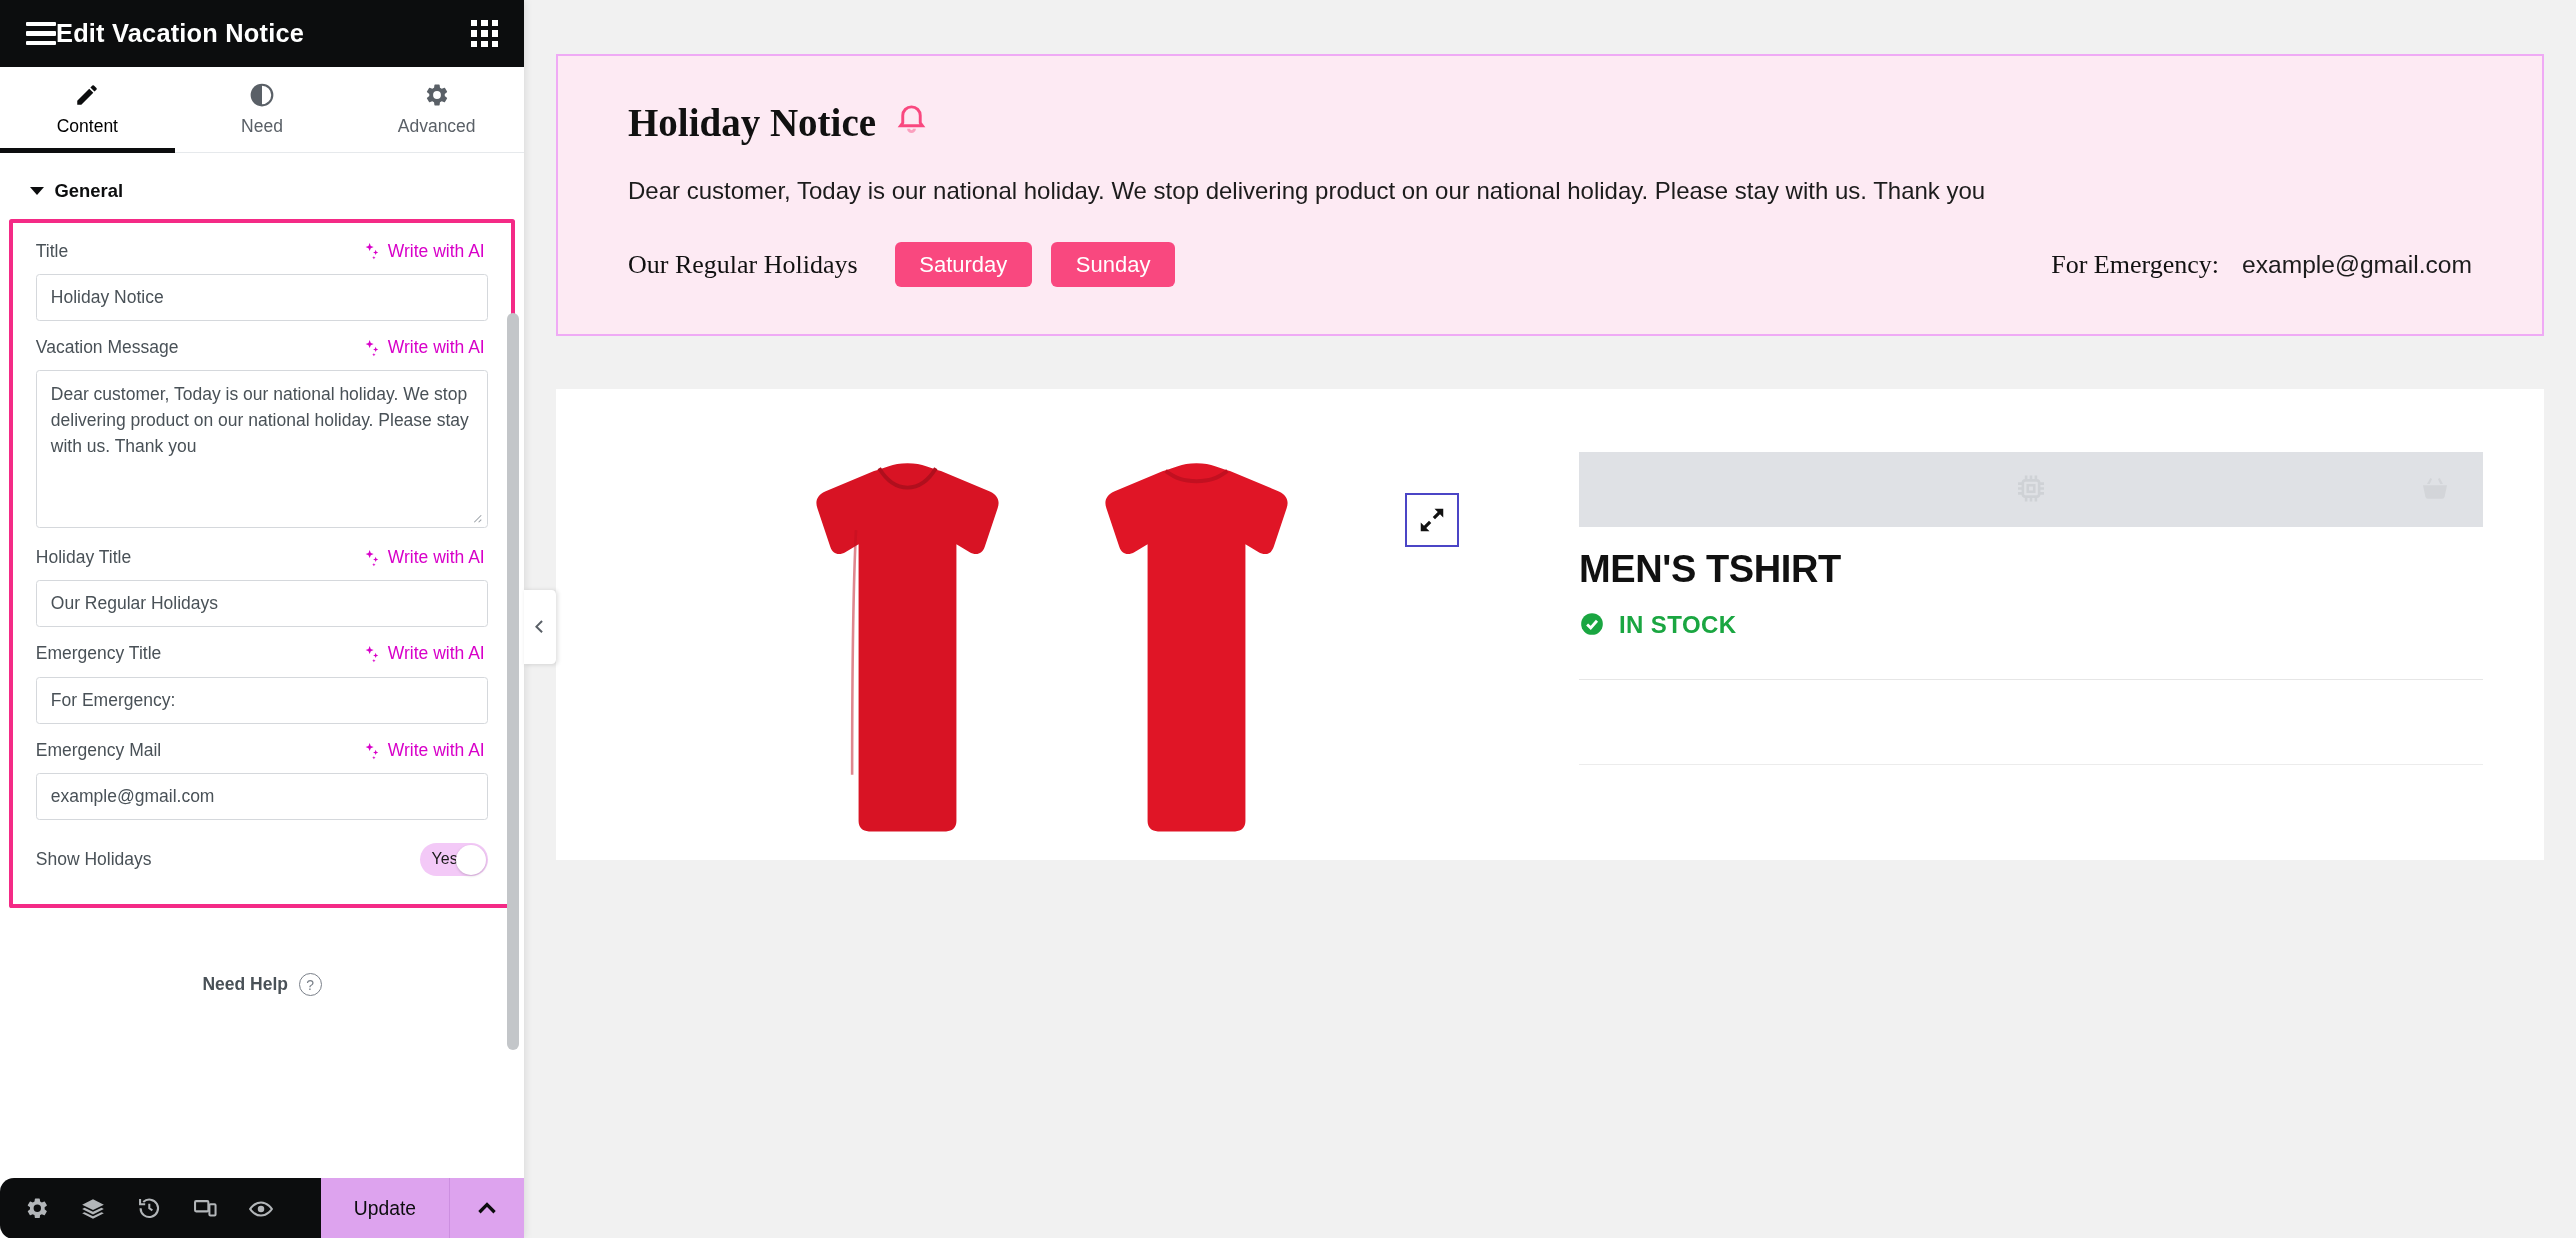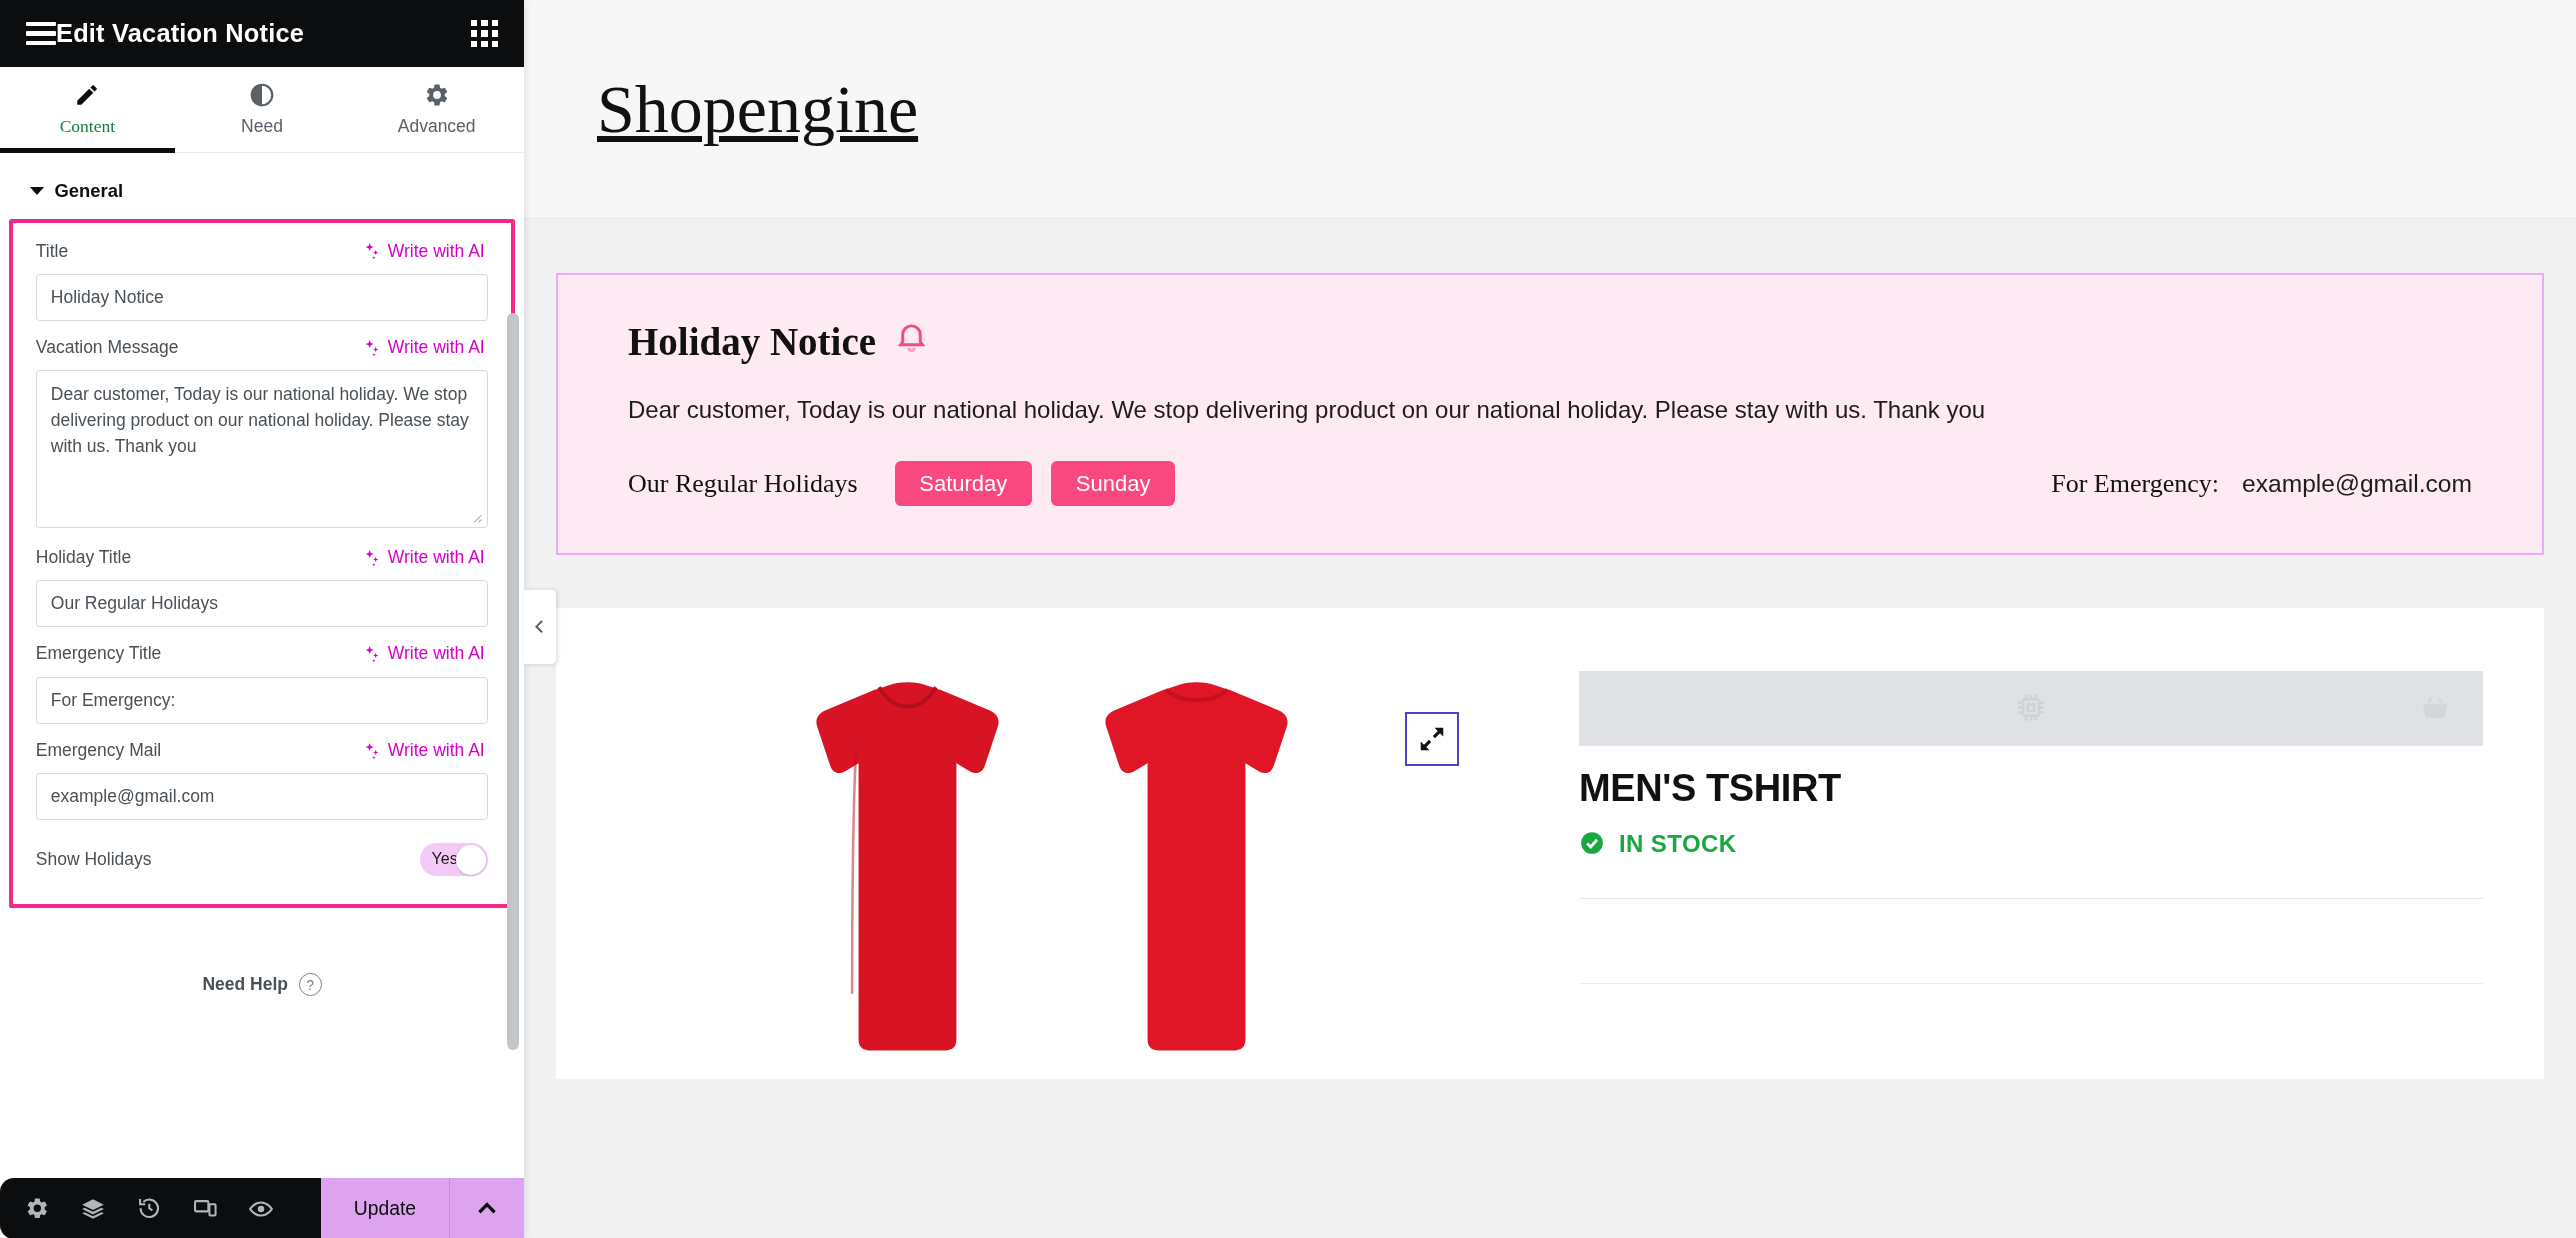--- a/index.html
+++ b/index.html
@@ -28,21 +28,21 @@
   }
   .grid-icon { display: grid; grid-template-columns: repeat(3, 6.1px); gap: 4.4px; cursor: pointer; }
   .grid-icon i { width: 6.1px; height: 6.1px; background: #fff; display:block; }
 
   .tabs { display: flex; height: 86px; flex: 0 0 86px; border-bottom: 0.9px solid #e6e9ec; background:#fff; }
   .tab {
     flex: 1; display: flex; flex-direction: column; align-items: center; justify-content: center;
     gap: 8px; cursor: pointer; position: relative; color: #5a6067;
   }
   .tab .tlabel { font-size: 17.5px; }
-  .tab.active .tlabel { color: #15803d; font-family: Liberation Serif, serif; }
+  .tab.active .tlabel { color: #000000; }
   .tab.active::after {
     content: ""; position: absolute; left: 0; right: 0; bottom: -0.9px; height: 5.3px; background: #0c0d0e;
   }
   .tab svg { display: block; }
 
   .panel-body { flex: 1; overflow: hidden; position: relative; background: #fff; padding-top: 3.5px; }
   .section-head {
     display: flex; align-items: center; gap: 10.5px; padding: 23px 30px 17.5px 30px;
     font-size: 18.4px; font-weight: bold; color: #0c0d0e; cursor: pointer;
   }
@@ -390,23 +390,20 @@
   </div>
 
   <div class="collapse-handle">
     <svg width="19.3" height="19.3" viewBox="0 0 24 24" fill="none" stroke="#5a6067" stroke-width="2.5">
         <polyline points="15,5 8,12 15,19"></polyline>
       </svg>
   </div>
 
   <div class="canvas">
 
-    <div class="site-header">
-      <span class="logo">Shopengine</span>
-    </div>
 
     <div class="notice-wrap">
       <div class="notice">
         <div class="notice-title">
           <span>Holiday Notice</span>
           <span>
             <svg width="35" height="35" viewBox="0 0 24 24" fill="none" stroke="#f9487f" stroke-width="2">
                 <path d="M18 15V10a6 6 0 0 0-12 0v5l-1.5 2h15L18 15z"></path>
                 <path d="M10 19a2 2 0 0 0 4 0" opacity=".45"></path>
               </svg>

